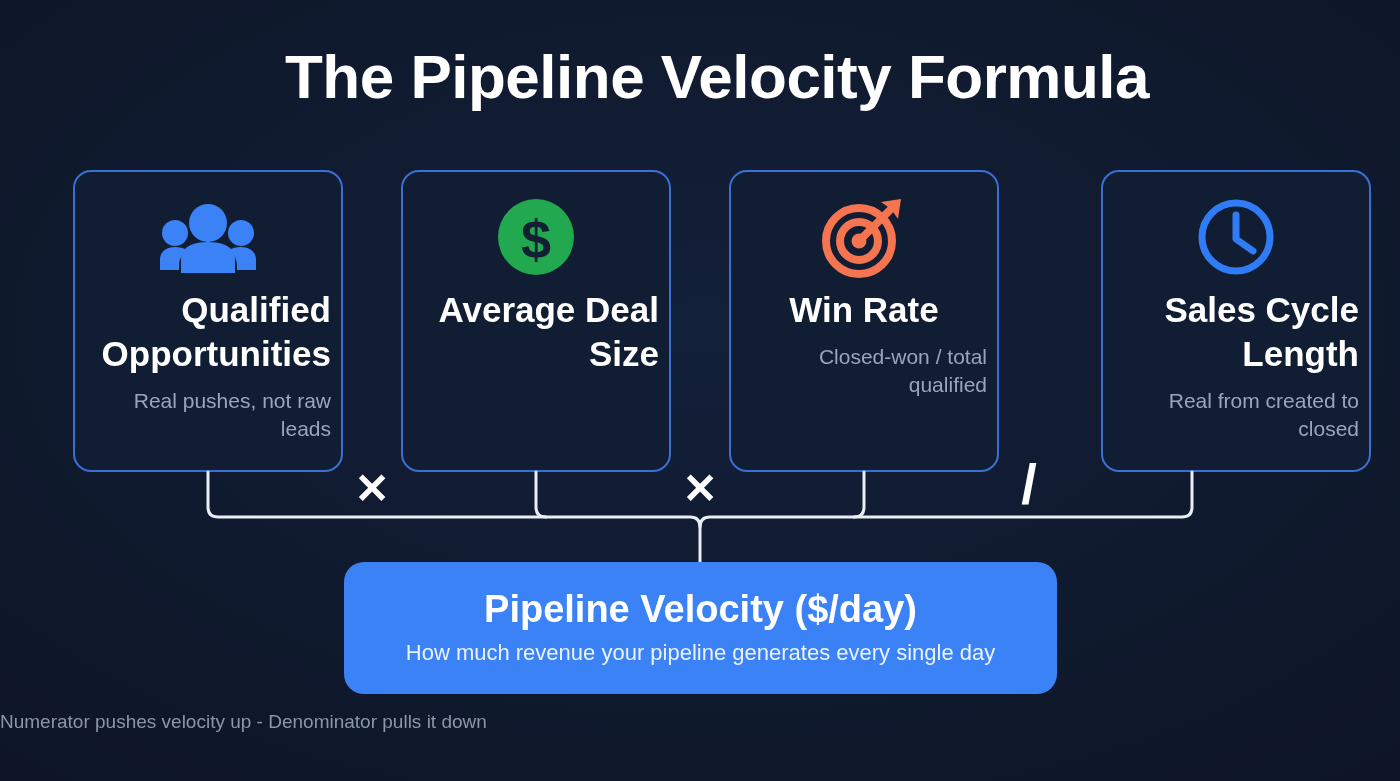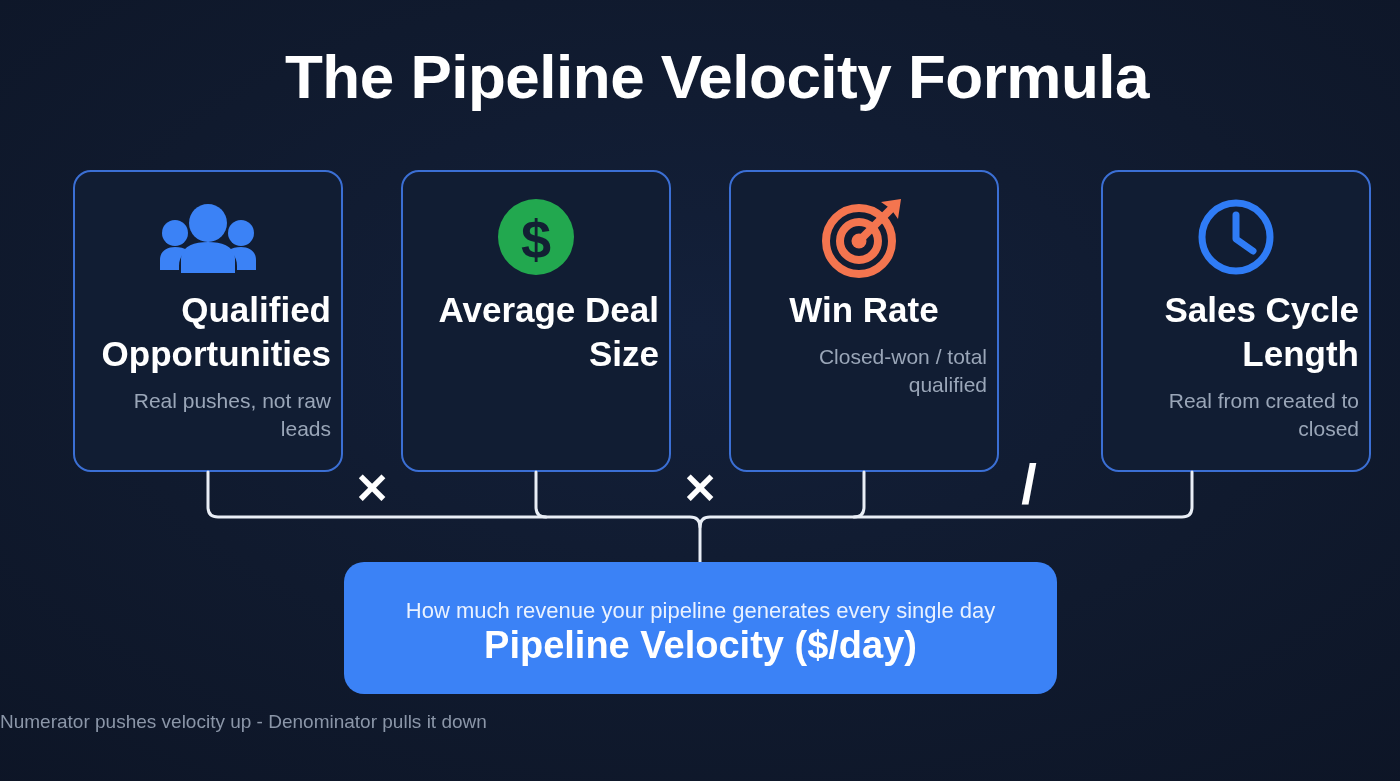--- a/index.html
+++ b/index.html
@@ -199,19 +199,19 @@
       <g fill="none" stroke="#e9eef6" stroke-width="3" stroke-linecap="round">
         <path d="M208 2 V37 Q208 47 218 47 H690 Q700 47 700 57 V92"></path>
         <path d="M536 2 V37 Q536 47 546 47"></path>
         <path d="M864 2 V37 Q864 47 854 47"></path>
         <path d="M1192 2 V37 Q1192 47 1182 47 H710 Q700 47 700 57"></path>
       </g>
     </svg>
   </div>
 
   <div id="result">
+    <div id="result-title">Pipeline Velocity ($/day)</div>
     <div id="result-sub">How much revenue your pipeline generates every single day</div>
-    <div id="result-title">Pipeline Velocity ($/day)</div>
   </div>
 
   <div id="footer">Numerator pushes velocity up - Denominator pulls it down</div>
 
 </div>
 
 </body></html>

